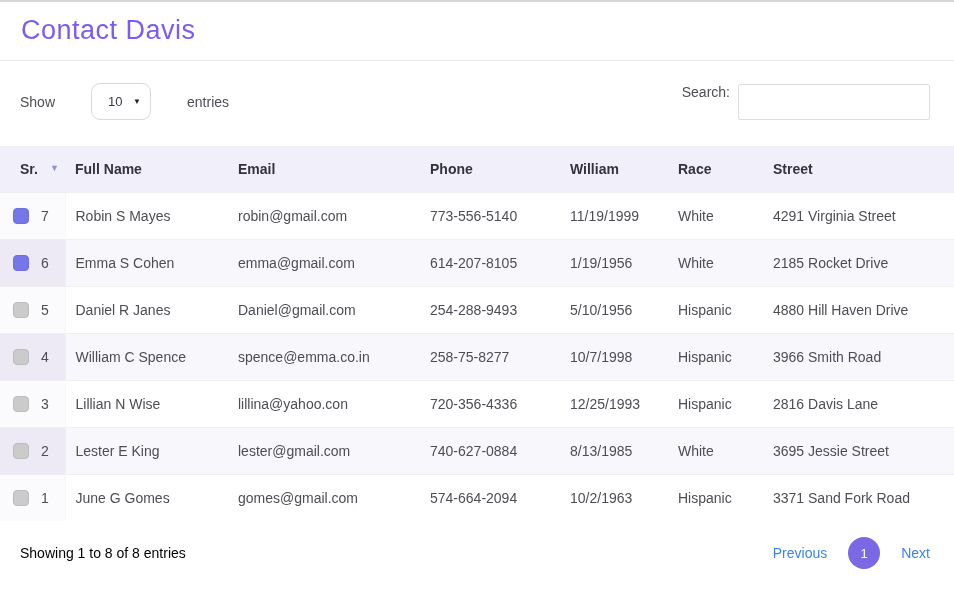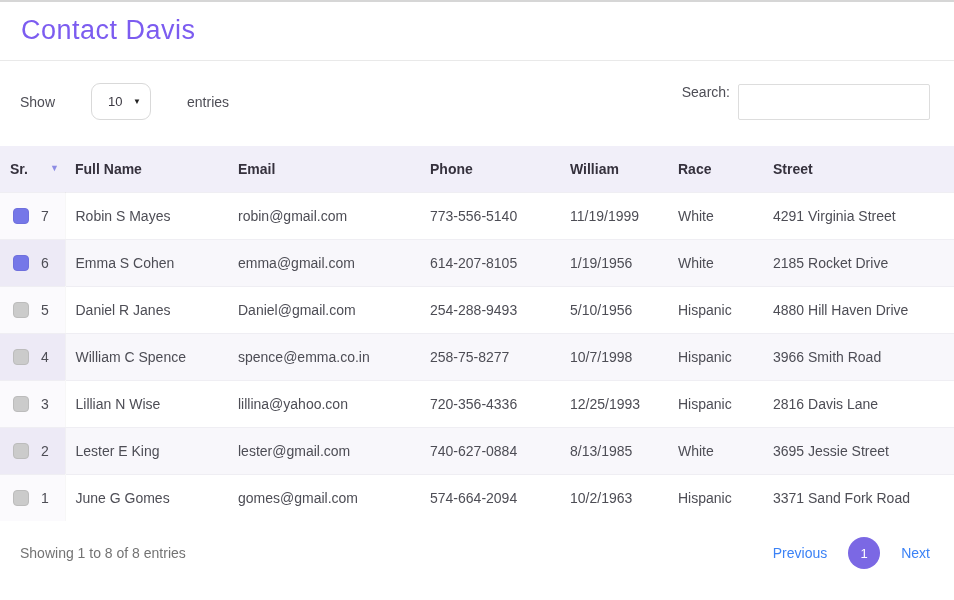--- a/index.html
+++ b/index.html
@@ -74,21 +74,21 @@
 
   thead th {
     background: #f1eff9;
     height: 46px;
     text-align: left;
     font-weight: bold;
     color: #35313d;
     padding: 0 0 0 10px;
     vertical-align: middle;
   }
-  th.th-sr { padding-left: 0; }
+  th.th-sr { padding-left: 10px; }
   .th-sr-inner { display: flex; align-items: center; padding-left: 10px; }
   .sort-icon {
     margin-left: auto;
     margin-right: 6px;
     font-size: 9px;
     color: #8d8ce4;
     line-height: 1;
   }
 
   tbody td {
@@ -115,21 +115,21 @@
   .sr-num { color: #4d4d55; }
 
   
   .table-footer {
     display: flex;
     justify-content: space-between;
     align-items: center;
     margin-top: 16px;
     padding: 0 24px 0 20px;
   }
-  .summary { font-size: 14px; color: #737373; }
+  .summary { font-size: 14px; color: #000000; }
   .pagination { display: flex; align-items: center; gap: 21px; }
   .page-link { font-size: 14px; color: #3b82f6; cursor: pointer; }
   .page-number {
     width: 32px; height: 32px;
     border-radius: 50%;
     background: #7b68e4;
     color: #fff;
     font-size: 13px;
     display: flex; align-items: center; justify-content: center;
     cursor: pointer;

